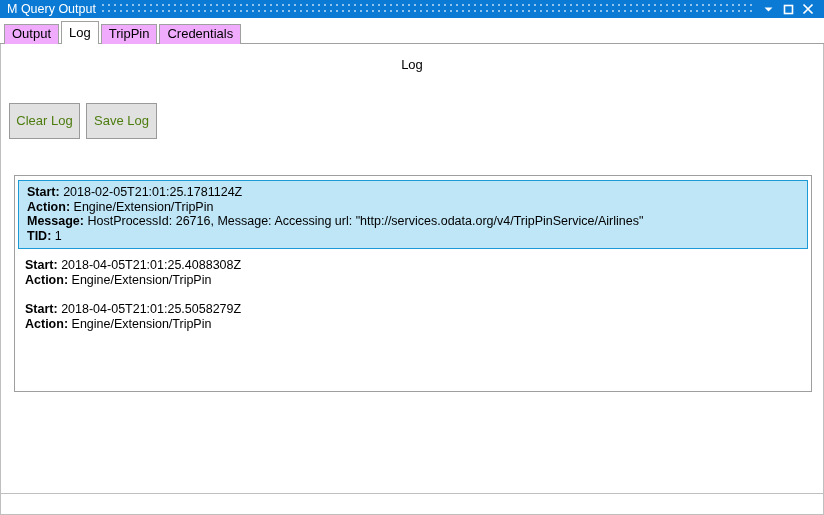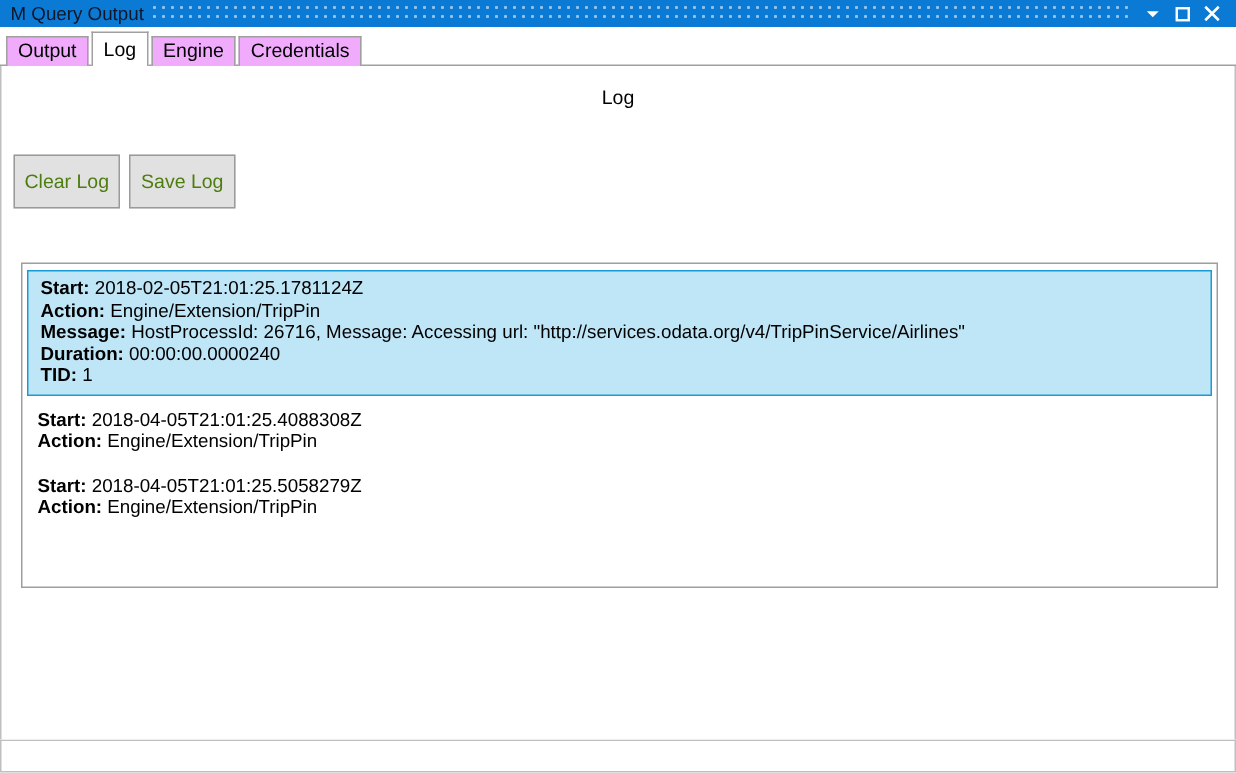--- a/index.html
+++ b/index.html
@@ -31,21 +31,21 @@
   #titlebar {
     position: relative;
     height: 18px;
     background: #0b7ad4;
     display: flex;
     align-items: center;
     flex: none;
     overflow: hidden;
   }
   #title-text {
-    color: #0f172a;
+    color: #ffffff;
     font-size: 12.5px;
     line-height: 18px;
     padding-left: 7px;
     white-space: nowrap;
     flex: none;
     z-index: 2;
   }
   #title-grip {
     flex: 1 1 auto;
     height: 14px;
@@ -238,39 +238,38 @@
         <svg width="12" height="12" viewBox="0 0 12 12" aria-hidden="true">
           <path d="M1.5 1.5 L10.5 10.5 M10.5 1.5 L1.5 10.5" stroke="#ffffff" stroke-width="1.7" fill="none"></path>
         </svg>
       </div>
     </div>
   </div>
 
   <div id="tabstrip">
     <div class="tab">Output</div>
     <div class="tab active">Log</div>
-    <div class="tab">Engine</div>
+    <div class="tab">TripPin</div>
     <div class="tab">Credentials</div>
   </div>
 
   <div id="page">
 
     <div id="page-heading">Log</div>
 
     <div id="button-row">
       <button class="btn" id="clear-log-button">Clear Log</button>
       <button class="btn" id="save-log-button">Save Log</button>
     </div>
 
     <div id="log-list">
         <div class="log-entry selected">
           <div class="log-line"><span class="log-key">Start:</span> <span class="log-val">2018-02-05T21:01:25.1781124Z</span></div>
           <div class="log-line"><span class="log-key">Action:</span> <span class="log-val">Engine/Extension/TripPin</span></div>
           <div class="log-line"><span class="log-key">Message:</span> <span class="log-val">HostProcessId: 26716, Message: Accessing url: "http://services.odata.org/v4/TripPinService/Airlines"</span></div>
-          <div class="log-line"><span class="log-key">Duration:</span> <span class="log-val">00:00:00.0000240</span></div>
           <div class="log-line"><span class="log-key">TID:</span> <span class="log-val">1</span></div>
         </div>
         <div class="log-entry">
           <div class="log-line"><span class="log-key">Start:</span> <span class="log-val">2018-04-05T21:01:25.4088308Z</span></div>
           <div class="log-line"><span class="log-key">Action:</span> <span class="log-val">Engine/Extension/TripPin</span></div>
         </div>
         <div class="log-entry">
           <div class="log-line"><span class="log-key">Start:</span> <span class="log-val">2018-04-05T21:01:25.5058279Z</span></div>
           <div class="log-line"><span class="log-key">Action:</span> <span class="log-val">Engine/Extension/TripPin</span></div>
         </div>

